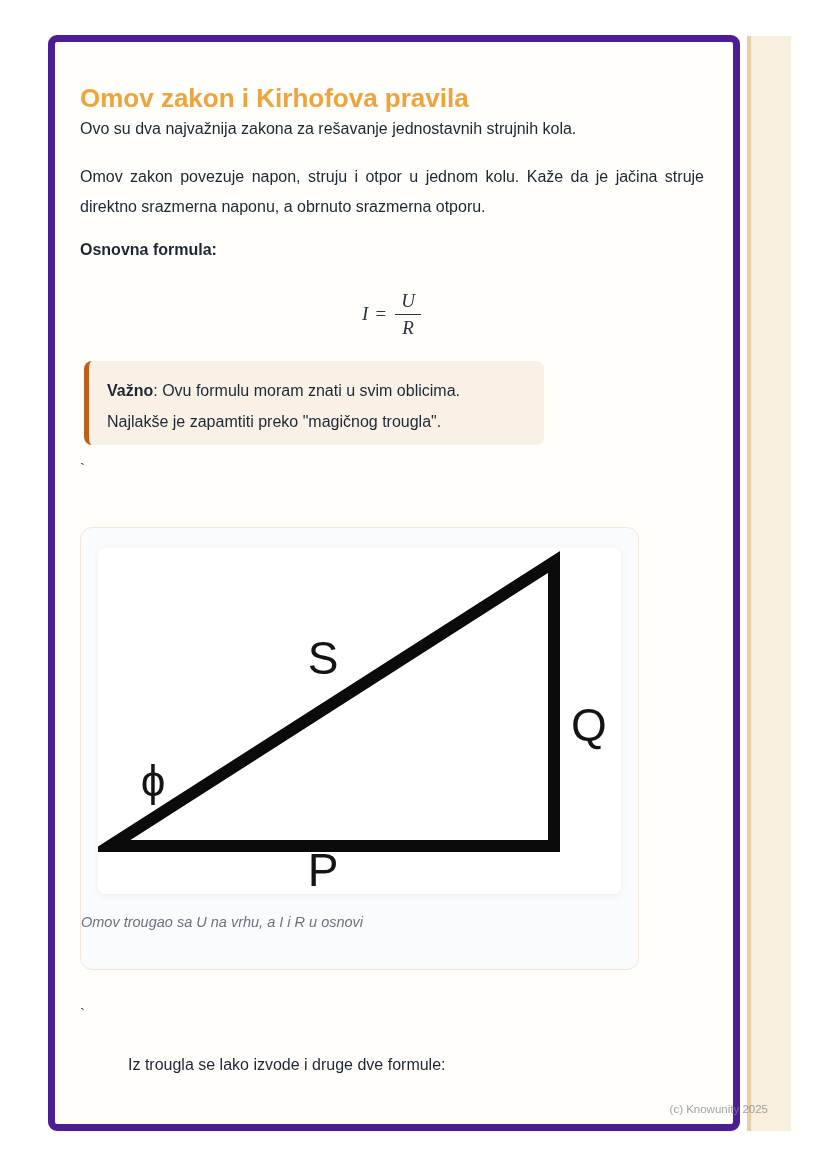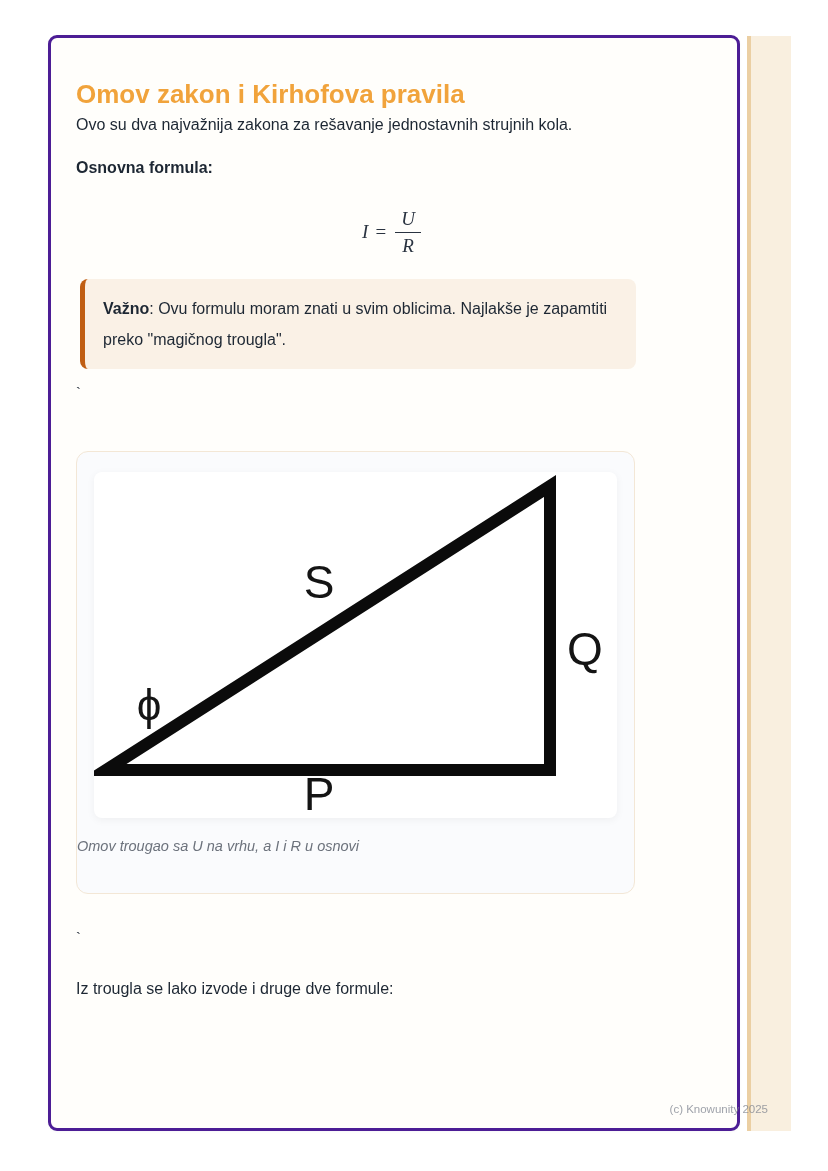--- a/index.html
+++ b/index.html
@@ -10,21 +10,21 @@
     position: relative;
     overflow: hidden;
     color: #1d2733;
   }
 
   .main-card {
     position: absolute;
     left: 48px; top: 35px;
     width: 692px; height: 1096px;
     background: #fffefb;
-    border: 3px solid #4c1d95;
+    border: 7px solid #4c1d95;
     border-radius: 9px;
     box-shadow: 0 1px 3px rgba(0,0,0,0.03);
     padding: 40px 29px 0 25px;
     overflow: hidden;
     z-index: 1;
   }
 
   .side-stripe {
     position: absolute;
     left: 747px; top: 36px;
@@ -68,25 +68,25 @@
     color: #2a3340;
   }
   .formula .lhs { margin-right: 7px; }
   .formula .eq { font-style: normal; margin-right: 8px; }
   .frac { display: inline-flex; flex-direction: column; align-items: center; }
   .frac .num { padding: 0 7px 3px; line-height: 20px; }
   .frac .den { border-top: 1.5px solid #2a3340; padding: 3px 7px 0; line-height: 20px; }
 
   .callout {
     margin: 18px 0 0 4px;
-    width: 556px;
+    width: 460px;
     background: #faf1e6;
     border-left: 5px solid #c05e13;
     border-radius: 8px;
-    padding: 14px 24px 14px 18px;
+    padding: 14px 24px 8px 18px;
     font-size: 16px;
     line-height: 31px;
     color: #1d2733;
   }
   .callout .emphasis { font-weight: 700; }
 
   .stray-tick {
     font-size: 15px;
     line-height: 20px;
     color: #1d2733;
@@ -119,40 +119,41 @@
     text-anchor: middle;
   }
   .figure-caption {
     margin-top: 18px;
     font-style: italic;
     font-size: 14.5px;
     line-height: 20px;
     color: #6c727c;
   }
 
-  .outro { margin-top: 26px; }
+  .outro { margin-top: 26px; margin-left: 48px; }
 
   .footer-credit {
     position: absolute;
     right: 60px; top: 1103px;
     font-size: 11.5px;
     color: rgba(125,131,143,0.75);
     z-index: 2;
   }
 </style>
 </head>
 <body>
 
 <div class="main-card">
 
   <h1 class="doc-title">Omov zakon i Kirhofova pravila</h1>
 
   <p class="body-text intro">Ovo su dva najvažnija zakona za rešavanje jednostavnih strujnih kola.</p>
 
 
+  <p class="body-text section-body">Omov zakon povezuje napon, struju i otpor u jednom kolu. Kaže da je jačina struje direktno srazmerna naponu, a obrnuto srazmerna otporu.</p>
 
   <p class="body-text formula-label">Osnovna formula:</p>
 
   <div class="formula">
     <span class="lhs">I</span>
     <span class="eq">=</span>
     <span class="frac">
       <span class="num">U</span>
       <span class="den">R</span>
     </span>

